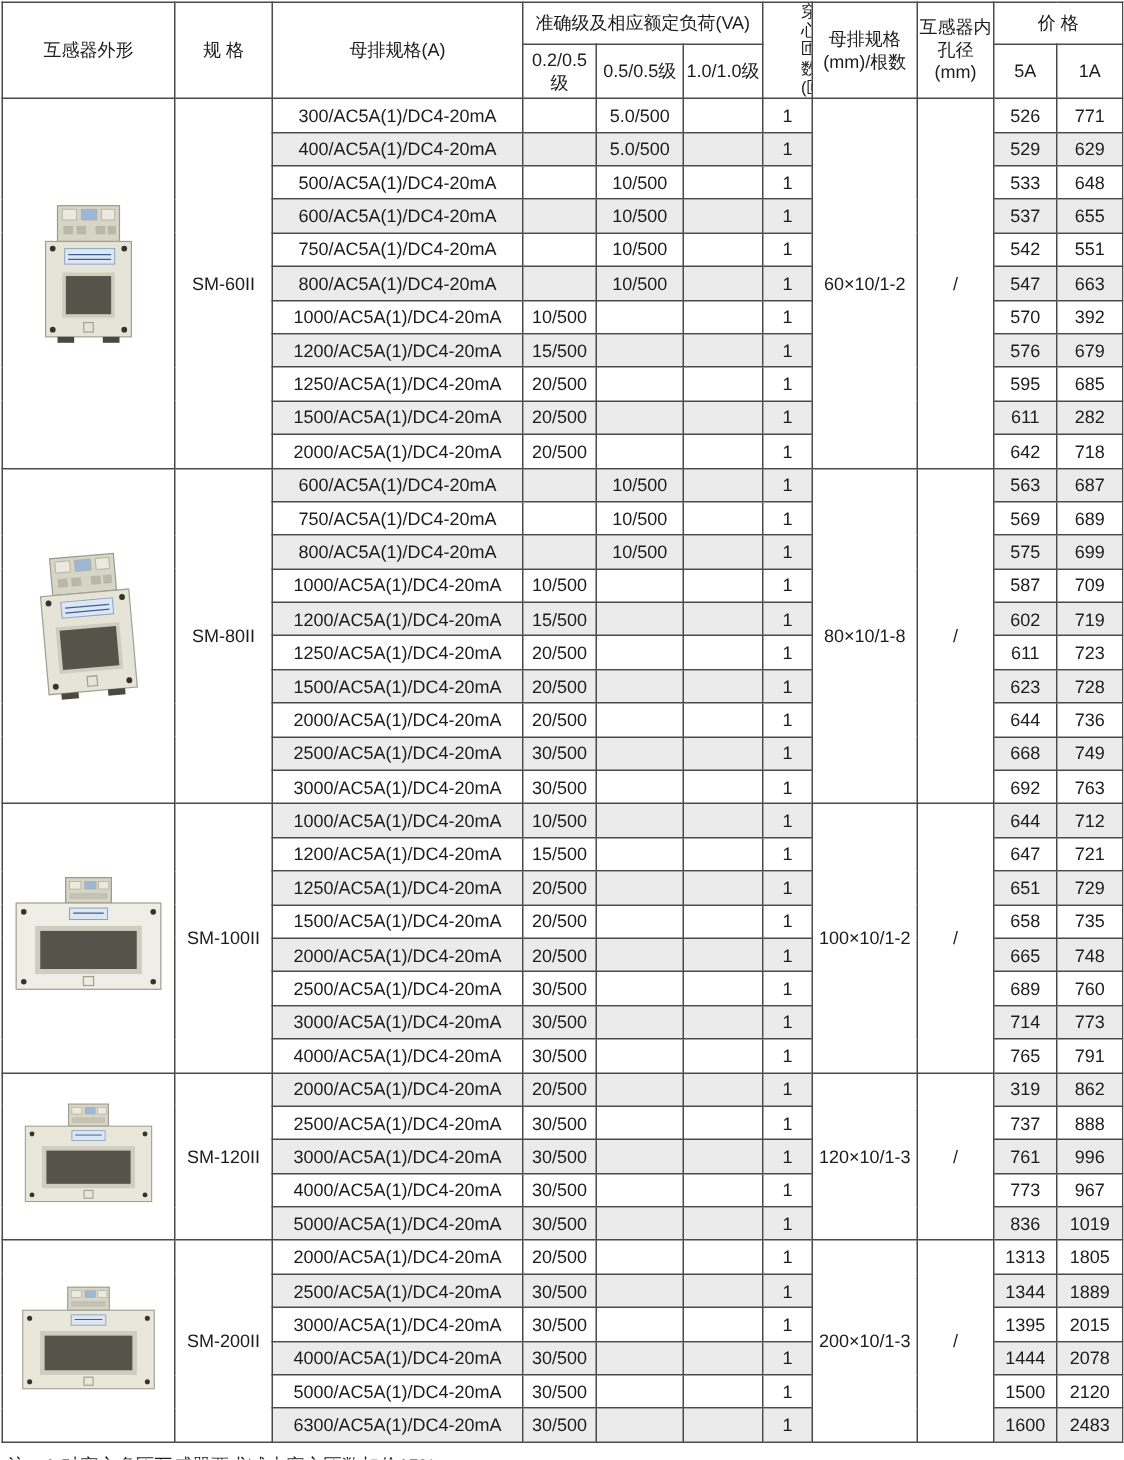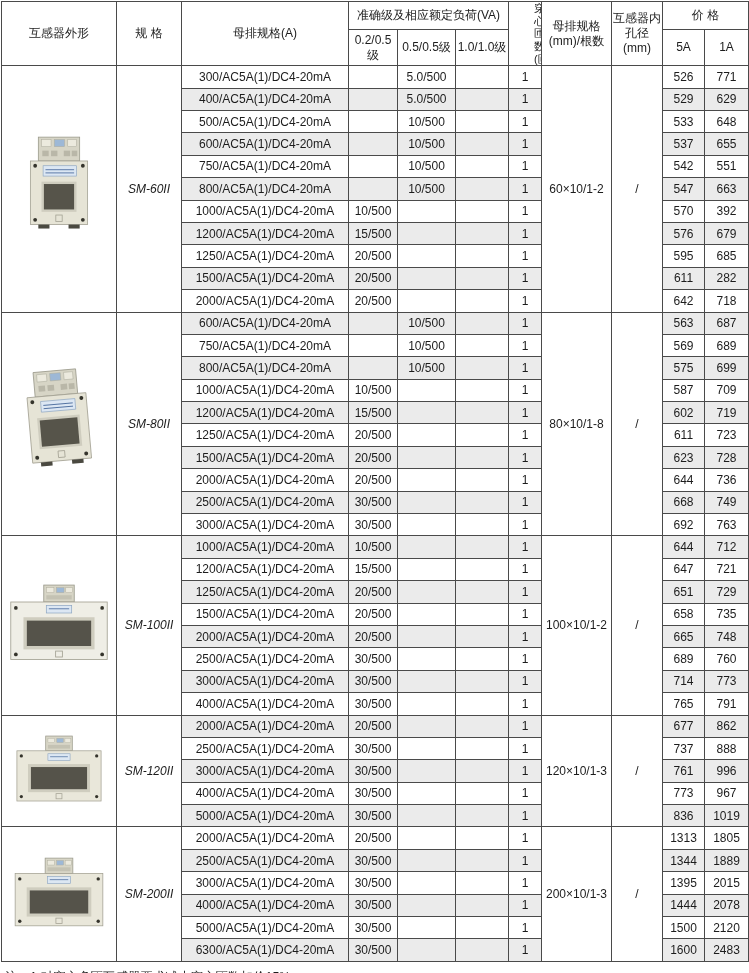--- a/index.html
+++ b/index.html
@@ -13,21 +13,21 @@
   table.spec-table { border-collapse:collapse; table-layout:fixed; width:747px; }
   .spec-table th, .spec-table td {
     border:1px solid #4a4a4a; padding:0; text-align:center; vertical-align:middle;
     font-weight:normal; overflow:hidden;
   }
   .spec-table th { font-size:12px; line-height:1.25; background:#ffffff; white-space:pre-line; }
   .spec-table thead tr { height:24px; }
   .spec-table tbody td { height:21.4px; font-size:12px; line-height:1; background:#ffffff; }
   .spec-table tbody td.band { background:#ebebeb; }
   td.ratio-cell { font-size:12px; letter-spacing:0;text-align:center; }
-  td.spec-cell { font-size:13px; background:#ffffff;font-style:italic; }
+  td.spec-cell { font-size:13px; background:#ffffff; }
   td.img-cell { background:#ffffff; }
   td.busbar-cell, td.hole-cell { background:#ffffff; font-size:12px; }
   th.small-head { font-size:11px; line-height:1.15;padding-left:25px; }
 
   .notes { display:flex; padding:6px 2px 0 4px; font-size:12.5px; line-height:1.5; }
   .notes-left { width:494px; }
   .notes-right { flex:1; margin-top:12px; }
   .note-line { white-space:nowrap; }
 </style>
 </head>
@@ -429,21 +429,21 @@
     <rect x="61" y="82" width="8" height="7" fill="none" stroke="#a3a193"></rect>
   </svg></td>
           <td class="spec-cell" rowspan="5">SM-120II</td>
           <td class="ratio-cell band">2000/AC5A(1)/DC4-20mA</td>
           <td class="acc-cell band">20/500</td>
           <td class="acc-cell band"></td>
           <td class="acc-cell band"></td>
           <td class="turns-cell band">1</td>
           <td class="busbar-cell" rowspan="5">120×10/1-3</td>
           <td class="hole-cell" rowspan="5">/</td>
-          <td class="price-cell band">677</td>
+          <td class="price-cell band">319</td>
           <td class="price-cell band">862</td>
         </tr>
         <tr>
           <td class="ratio-cell">2500/AC5A(1)/DC4-20mA</td>
           <td class="acc-cell">30/500</td>
           <td class="acc-cell"></td>
           <td class="acc-cell"></td>
           <td class="turns-cell">1</td>
           <td class="price-cell">737</td>
           <td class="price-cell">888</td>

